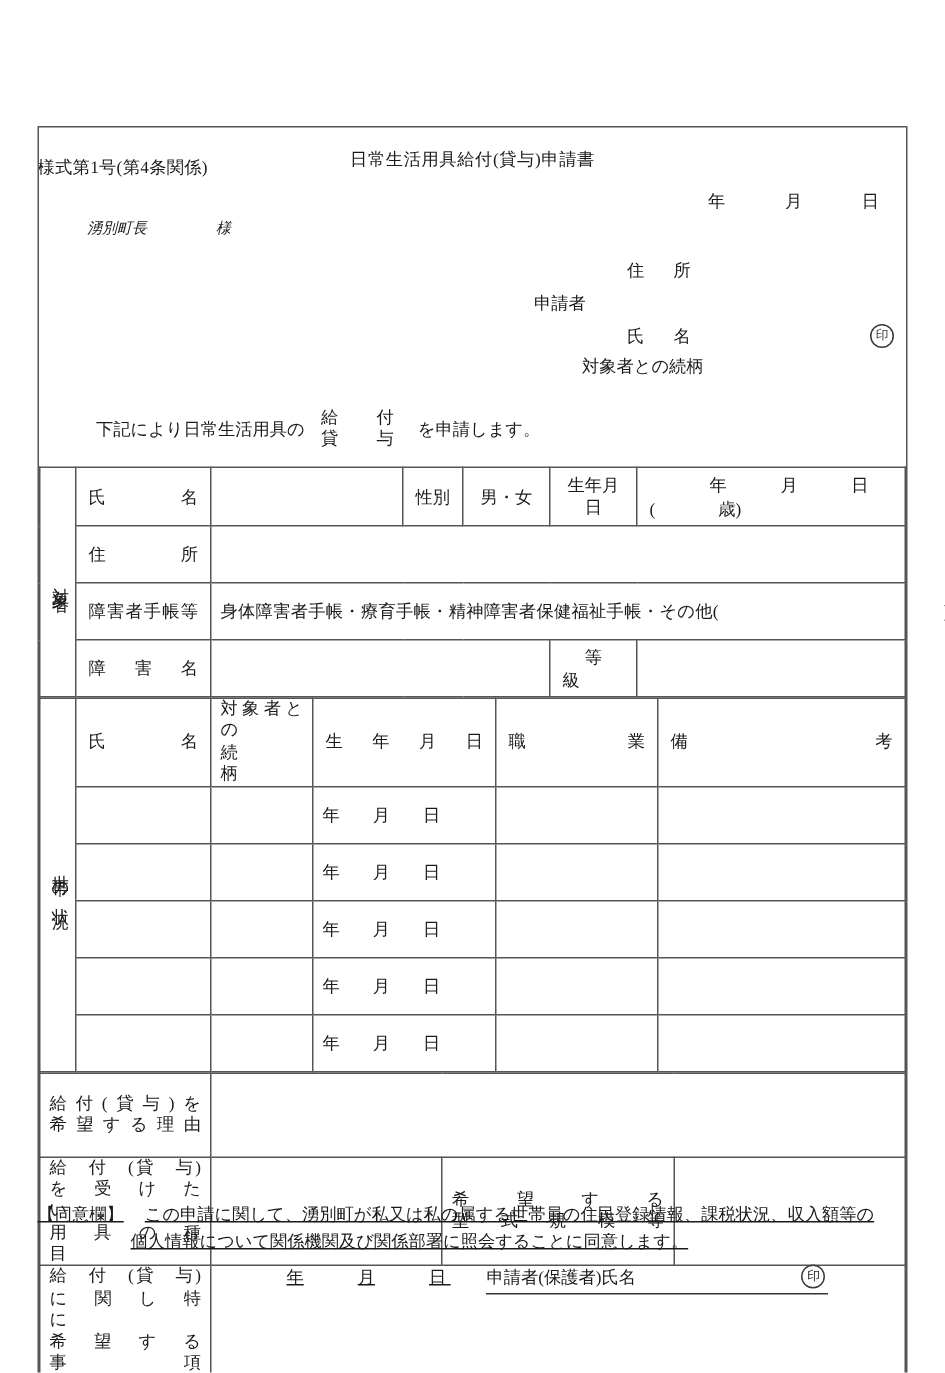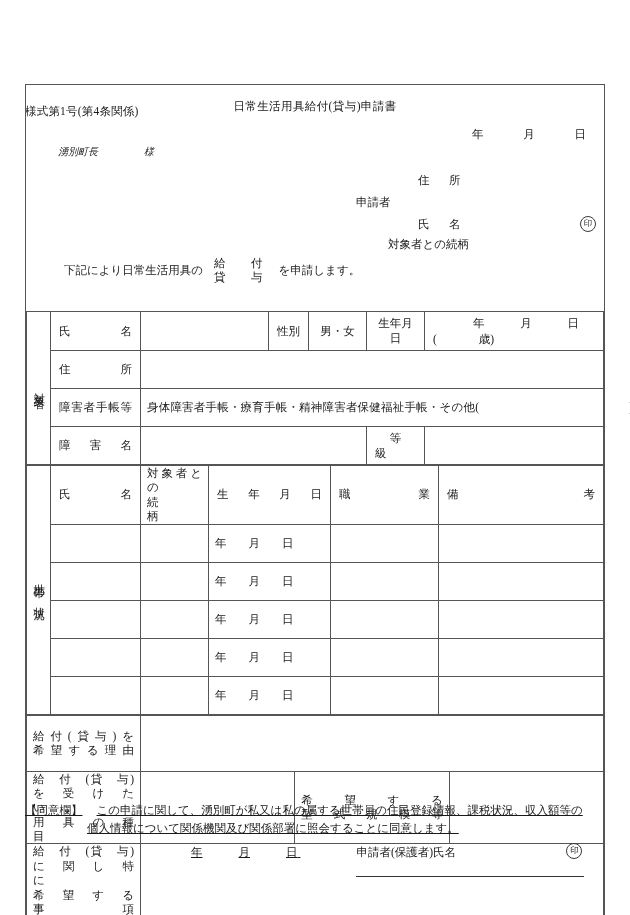--- a/index.html
+++ b/index.html
@@ -114,21 +114,21 @@
     position: absolute;
     left: 362px;
     top: 152px;
     font-size: 11.5px;
     white-space: nowrap;
   }
 
   .decl {
     position: absolute;
     left: 38px;
-    top: 172px;
+    top: 188px;
     font-size: 11.5px;
     white-space: nowrap;
     display: flex;
     align-items: center;
   }
   .decl .stack {
     display: inline-flex;
     flex-direction: column;
     line-height: 1.18;
     margin: 0 9px;
@@ -249,25 +249,25 @@
   .consent .c-line2 { padding-left: 62px; }
   .consent .c-line3 {
     position: relative;
     margin-top: 6px;
     padding-left: 166px;
     white-space: nowrap;
   }
   .consent .c-line3 .g1 { display: inline-block; width: 36px; }
   .consent .c-line3 .sigwrap {
     display: inline-block;
-    margin-left: 56px;
+    margin-left: 24px;
     border-bottom: 1px solid #333;
     width: 228px;
     position: relative;
-    padding-bottom: 15px;
+    padding-bottom: 1px;
   }
   .consent .c-line3 .sigwrap .seal2 {
     position: absolute;
     right: 2px;
     top: -1px;
     width: 14px; height: 14px;
     border: 1px solid #3a3a3a;
     border-radius: 50%;
     font-size: 8.5px;
     line-height: 13px;

